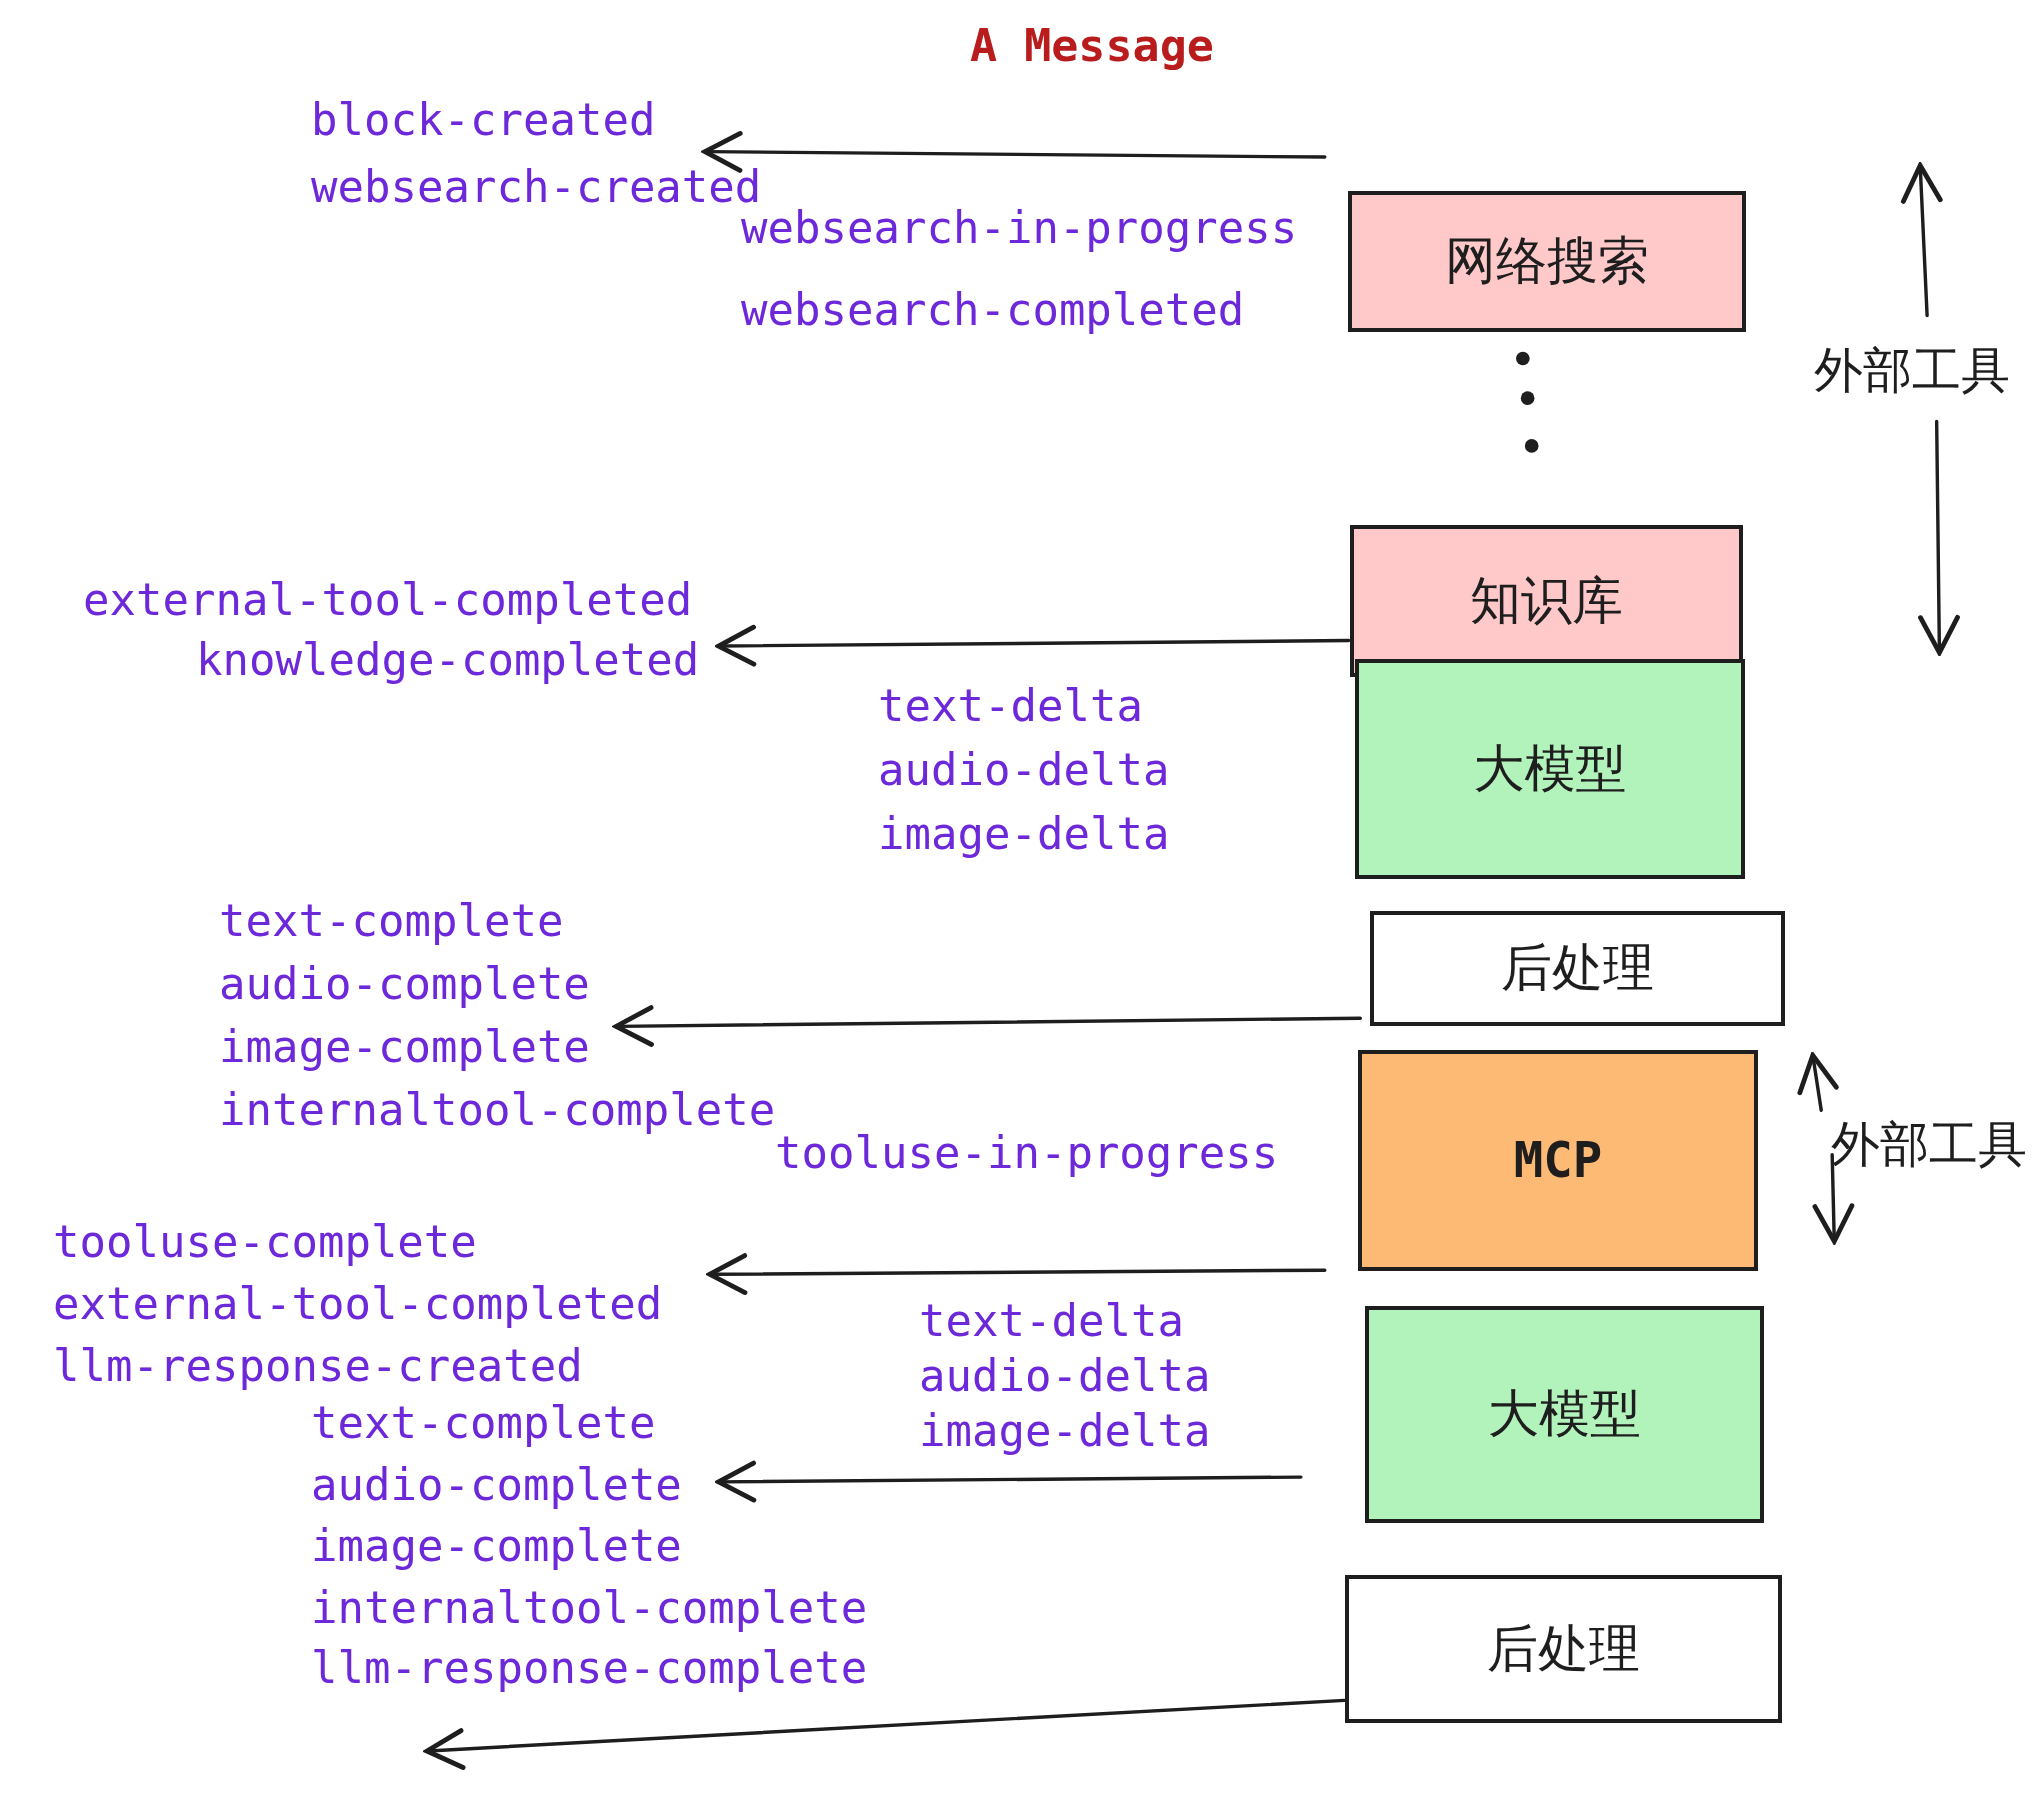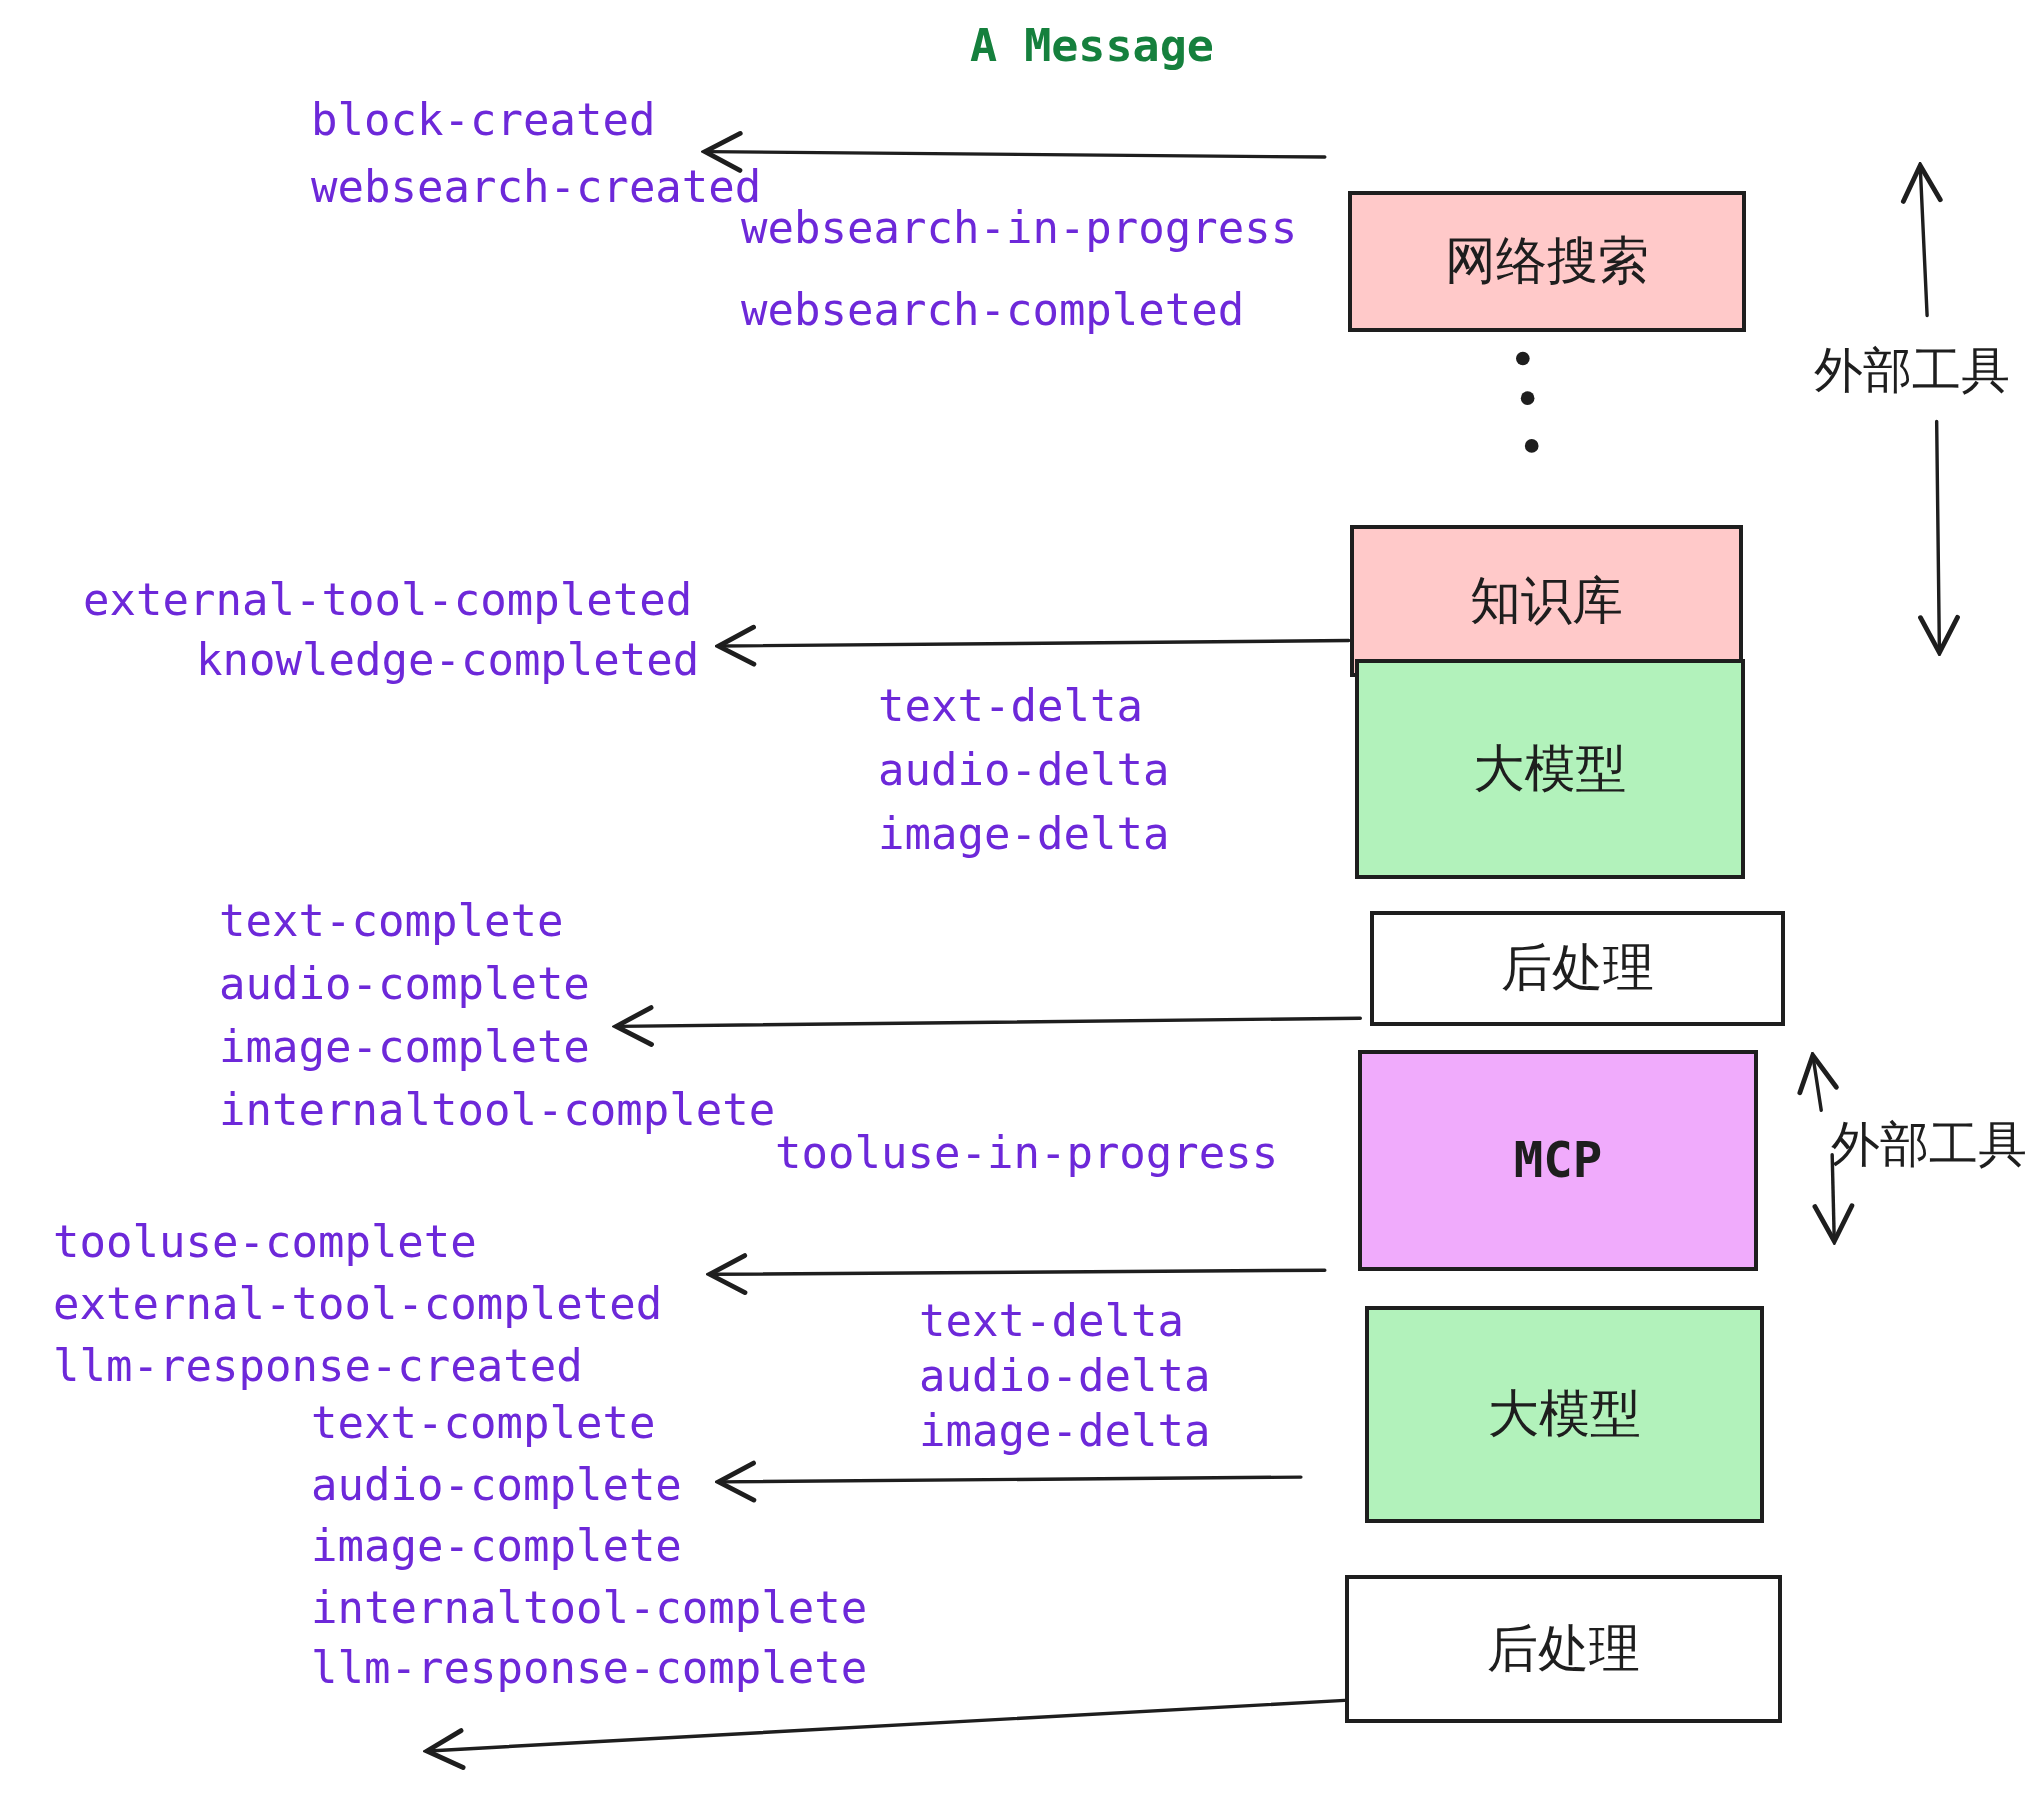--- a/index.html
+++ b/index.html
@@ -1,21 +1,21 @@
 <!DOCTYPE html>
 <html style="font-size:11px"><head>
 <meta charset="utf-8">
 <style>
   html,body{margin:0;padding:0;background:#ffffff;}
   #canvas{position:relative;width:2035px;height:1796px;background:#ffffff;overflow:hidden;
           font-family:"DejaVu Sans Mono",monospace;color:#1e1e1e;}
   .evt{position:absolute;font-family:"DejaVu Sans Mono",monospace;font-size:44px;line-height:1.05;
        color:#6d28d9;white-space:nowrap;}
   .title{position:absolute;font-family:"DejaVu Sans Mono",monospace;font-size:45px;font-weight:bold;
-         color:#15803d;white-space:nowrap;}
+         color:#b91c1c;white-space:nowrap;}
   .node{position:absolute;border:4.1px solid #1e1e1e;box-sizing:border-box;background:#fff;
         display:flex;align-items:center;justify-content:center;margin-top:20px;}
   .node .nlbl{font-family:"Liberation Sans","DejaVu Sans",sans-serif;font-size:51px;color:#1e1e1e;white-space:nowrap;}
   .node.mono .nlbl{font-family:"DejaVu Sans Mono",monospace;font-weight:600;font-size:49px;}
   .side{position:absolute;font-family:Liberation Sans, sans-serif;font-size:49px;
         color:#1e1e1e;white-space:nowrap;}
   svg{position:absolute;left:0;top:0;}
 </style>
 </head>
 <body>
@@ -87,21 +87,21 @@
   </div>
   <div class="node" style="left: 1350px; top: 505px; width: 393px; height: 152px; background-color: rgb(255, 201, 201);">
     <span class="nlbl">知识库</span>
   </div>
   <div class="node" style="left: 1355px; top: 639px; width: 390px; height: 220px; background-color: rgb(178, 242, 187);">
     <span class="nlbl">大模型</span>
   </div>
   <div class="node" style="left: 1370px; top: 891px; width: 415px; height: 115px; background-color: rgb(255, 255, 255);">
     <span class="nlbl">后处理</span>
   </div>
-  <div class="node mono" style="left: 1358px; top: 1030px; width: 400px; height: 221px; background-color: #f0abfc;">
+  <div class="node mono" style="left: 1358px; top: 1030px; width: 400px; height: 221px; background-color: #fdba74;">
     <span class="nlbl">MCP</span>
   </div>
   <div class="node" style="left: 1365px; top: 1286px; width: 399px; height: 217px; background-color: rgb(178, 242, 187);">
     <span class="nlbl">大模型</span>
   </div>
   <div class="node" style="left: 1345px; top: 1555px; width: 437px; height: 148px; background-color: rgb(255, 255, 255);">
     <span class="nlbl">后处理</span>
   </div>
 
   <div class="side" style="left:1814px;top:338px">外部工具</div>

